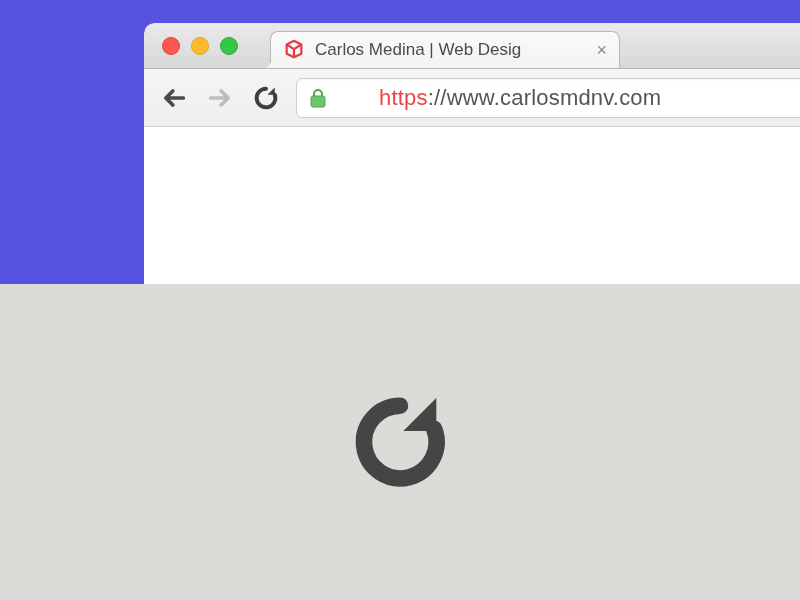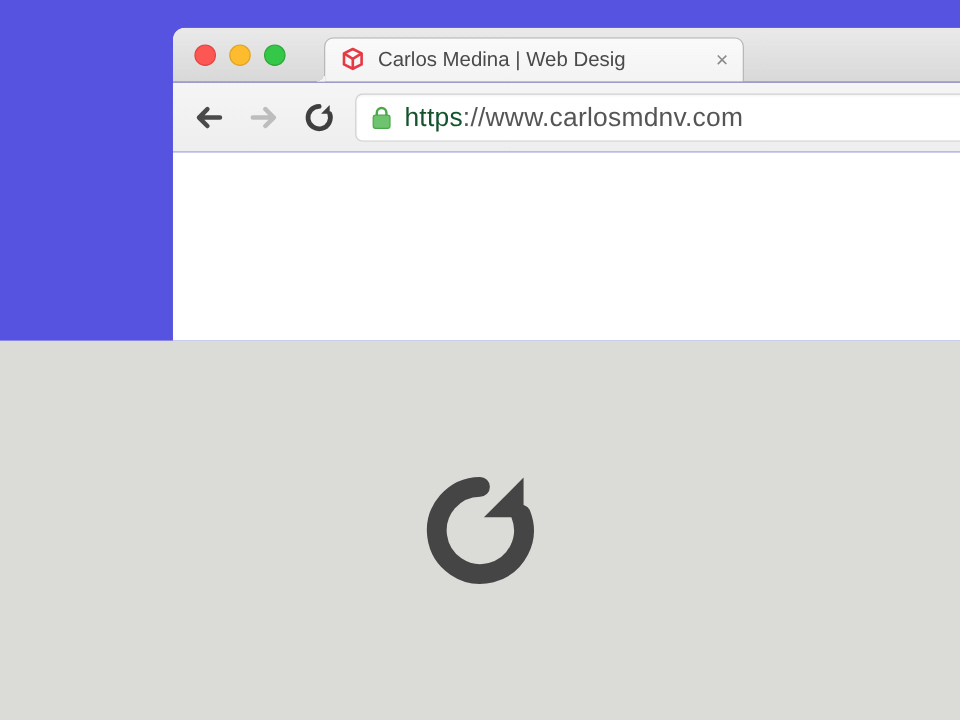--- a/index.html
+++ b/index.html
@@ -144,21 +144,21 @@
     .lock-icon {
       width: 18px;
       height: 20px;
       flex-shrink: 0;
     }
     .url {
       font-size: 22px;
       letter-spacing: 0.2px;
       white-space: nowrap;
     }
-    .url .scheme { color: #14532d; }
+    .url .scheme { color: #ef4444; margin-left: 42px; }
     .url .colon { color: #555; }
     .url .rest { color: #555; text-align: right; }
     .viewport {
       flex: 1;
       background: #fff;
     }
     .big-refresh {
       width: 110px;
       height: 110px;
       display:flex;

